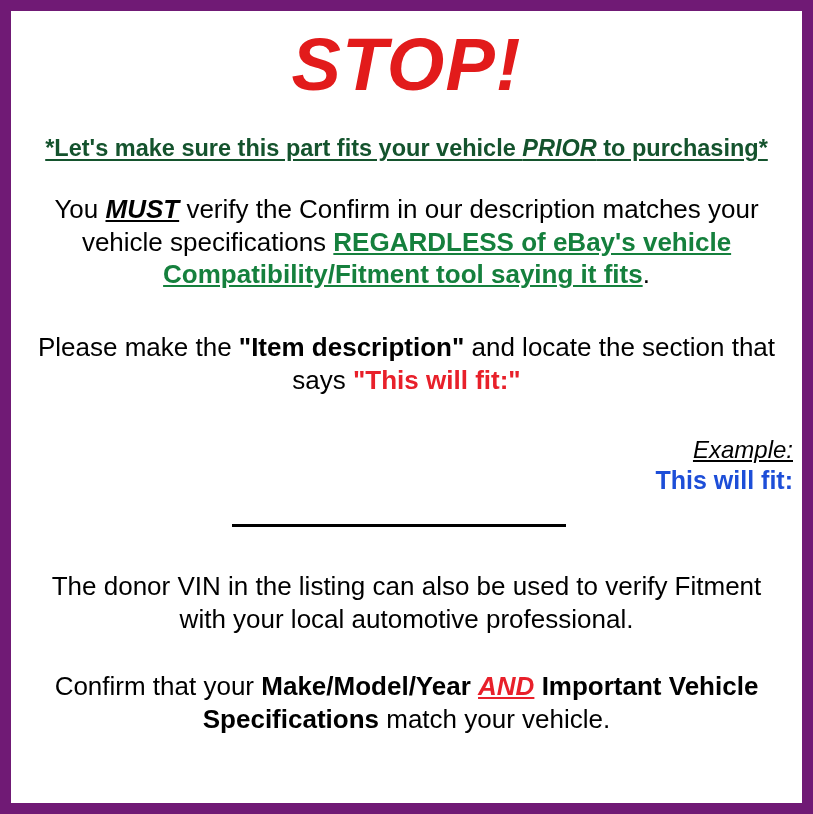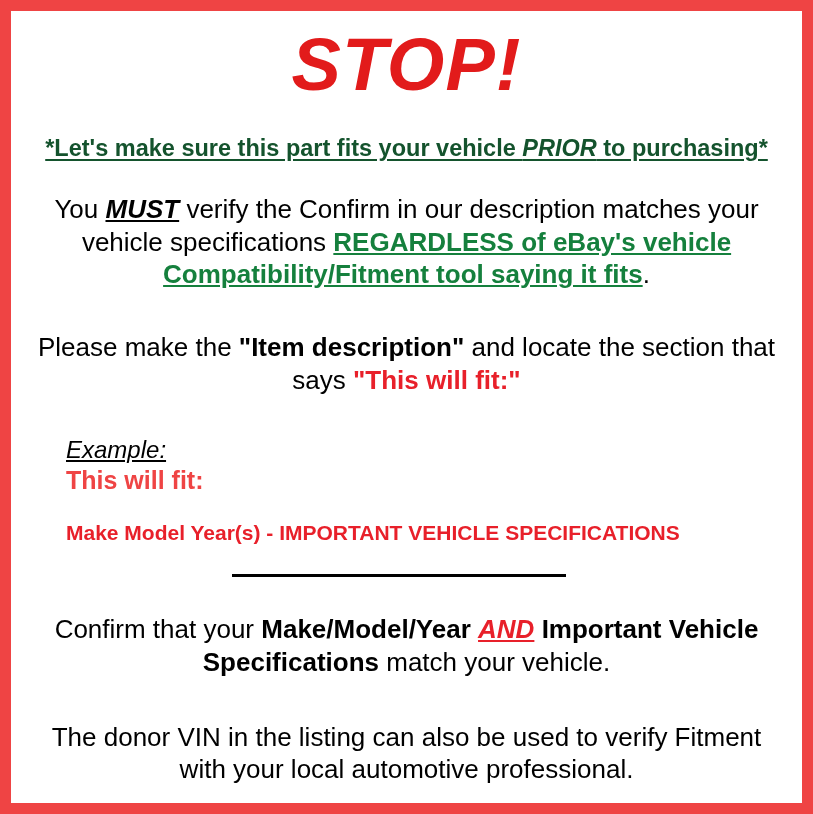--- a/index.html
+++ b/index.html
@@ -10,21 +10,21 @@
   body {
     width: 813px;
     height: 814px;
     font-family: "Liberation Sans", sans-serif;
   }
 
   .notice-frame {
     box-sizing: border-box;
     width: 813px;
     height: 814px;
-    border: 11px solid #ef4444;
+    border: 11px solid #701a75;
     background: #ffffff;
     overflow: hidden;
     position: relative;
   }
 
   .notice-body {
     box-sizing: border-box;
     width: 100%;
     height: 100%;
     padding: 0 9px;
@@ -89,36 +89,36 @@
   .and-run {
     color: #e8202a;
     font-weight: bold;
     font-style: italic;
     text-decoration: underline;
     text-underline-offset: 2px;
   }
 
   
   .example-block {
-    text-align: left;
+    text-align: right;
     padding-left: 46px;
     margin-top: 40px;
   }
   .example-label {
     font-size: 24px;
     font-style: italic;
     color: #000000;
     text-decoration: underline;
     text-underline-offset: 2px;
     line-height: 1.1;
   }
   .example-fit {
     font-size: 25px;
     font-weight: bold;
-    color: #ef4444;
+    color: #1d4ed8;
     line-height: 1.2;
     margin-top: 2px;
   }
   .example-spec {
     font-size: 21px;
     font-weight: bold;
     color: #e8202a;
     line-height: 1.2;
     margin-top: 25px;
     white-space: nowrap;
@@ -155,27 +155,26 @@
       <span>You </span><span class="must">MUST</span><span> verify the Confirm in our description matches your vehicle specifications </span><span class="regardless">REGARDLESS of eBay's vehicle Compatibility/Fitment tool saying it fits</span><span>.</span>
     </p>
 
     <p class="para para-view">
       <span>Please make the </span><span class="blk-bold">"Item description"</span><span> and locate the section that says </span><span class="red-bold">"This will fit:"</span>
     </p>
 
     <div class="example-block">
       <div class="example-label">Example:</div>
       <div class="example-fit">This will fit:</div>
-      <div class="example-spec">Make Model Year(s) - IMPORTANT VEHICLE SPECIFICATIONS</div>
     </div>
 
     <div class="divider-wrap">
       <div class="divider"></div>
     </div>
 
+    <p class="para para-vin">The donor VIN in the listing can also be used to verify Fitment with your local automotive professional.</p>
+
     <p class="para para-confirm">
       <span>Confirm that your </span><span class="blk-bold">Make/Model/Year</span><span> </span><span class="and-run">AND</span><span> </span><span class="blk-bold">Important Vehicle Specifications</span><span> match your vehicle.</span>
     </p>
-
-    <p class="para para-vin">The donor VIN in the listing can also be used to verify Fitment with your local automotive professional.</p>
 
   </div>
 </div>
 
 </body></html>

